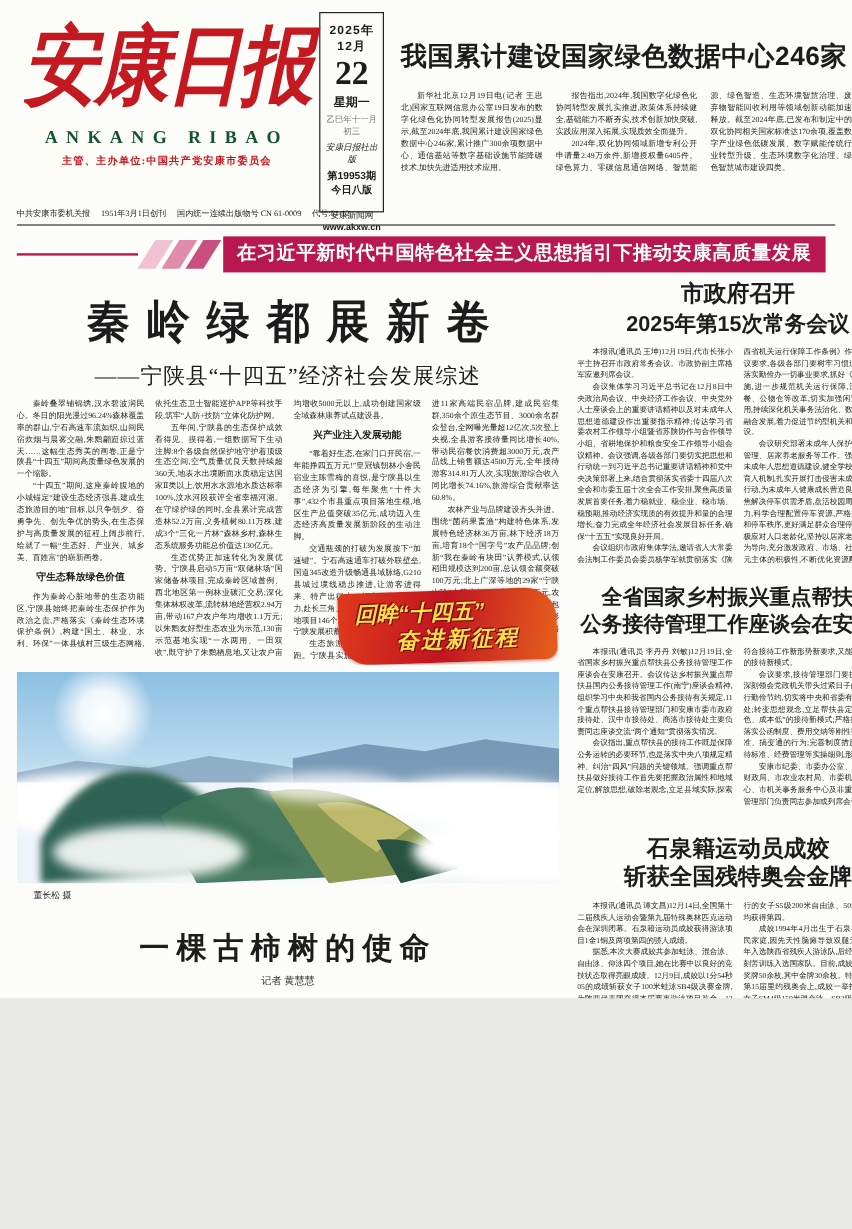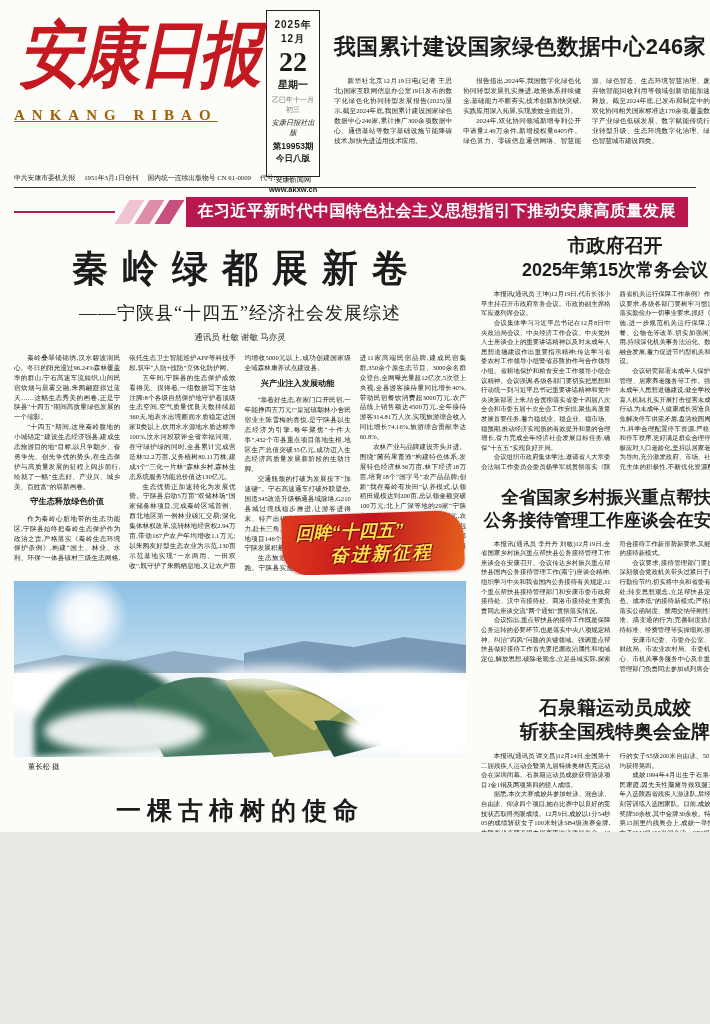--- a/index.html
+++ b/index.html
@@ -4,21 +4,21 @@
 <style>
   * { margin:0; padding:0; box-sizing:border-box; }
   html,body { background:#e8e8e4; }
   body { font-family:"Liberation Serif","DejaVu Serif",serif; color:#1c1c1c; }
   .page { position:relative; width:710px; height:832px; margin:0 auto; background:#fcfcf9; padding:6px 14px 0 14px; overflow:hidden; }
 
   
   .masthead { display:flex; height:182px; border-bottom:1.5px solid #333; }
   .mh-left { width:250px; display:flex; flex-direction:column; position:relative; }
   .brand { font-family:"DejaVu Serif","Liberation Serif",serif; font-weight:bold; font-style:italic; color:#c41920; font-size:62px; line-height:1.5; letter-spacing:-2px; text-align:center; transform:scaleY(1.15); margin-top:2px; white-space:nowrap; }
-  .brand-latin { color:#a16207; font-weight:bold; font-size:15px; letter-spacing:7px; text-align:left; font-family:"Liberation Serif",serif; margin-top:6px;text-decoration:underline; }
+  .brand-latin { color:#14532d; font-weight:bold; font-size:15px; letter-spacing:7px; text-align:center; font-family:"Liberation Serif",serif; margin-top:6px; }
   .brand-sup { color:#c41920; font-size:8.5px; letter-spacing:1px; text-align:center; margin-top:5px; font-weight:bold; }
   .mh-meta { display:flex; gap:9px; font-size:6.8px; color:#222; margin-top:auto; margin-bottom:4px; white-space:nowrap; }
   .datebox { width:84px; border:1.8px solid #222; margin:4px 0 10px 2px; padding:7px 2px 19px 2px; text-align:center; display:flex; flex-direction:column; font-family:"Liberation Sans",sans-serif; }
   .db-ym { font-size:10px; font-weight:bold; letter-spacing:1px; }
   .db-day { font-size:28px; font-weight:bold; line-height:1.15; font-family:"Liberation Serif",serif; }
   .db-week { font-size:10px; font-weight:bold; margin-bottom:3px; }
   .db-lunar { font-size:7px; color:#777; margin-bottom:3px; }
   .db-pub { font-size:7.2px; font-style:italic; margin-bottom:3px; font-family:"Liberation Serif",serif; }
   .db-issue { font-size:8.5px; font-weight:bold; }
   .db-pages { font-size:8.5px; font-weight:bold; margin-bottom:10px; }
@@ -86,20 +86,21 @@
 </style>
 </head>
 <body>
 
 <div class="page">
 
   <header class="masthead">
     <div class="mh-left">
       <div class="brand">安康日报</div>
       <div class="brand-latin">ANKANG RIBAO</div>
+      <div class="brand-sup">主管、主办单位:中国共产党安康市委员会</div>
       <div class="mh-meta">
         <span>中共安康市委机关报</span>
         <span>1951年3月1日创刊</span>
         <span>国内统一连续出版物号 CN 61-0009</span>
         <span>代号:51-12</span>
       </div>
     </div>
     <div class="datebox">
       <div class="db-ym">2025年12月</div>
       <div class="db-day">22</div>
@@ -132,21 +133,20 @@
     <div class="b-line right"></div>
   </div>
 
   <main class="main">
 
     <div class="col-left">
 
       <article class="lead">
         <h1>秦岭绿都展新卷</h1>
         <div class="sub">——宁陕县“十四五”经济社会发展综述</div>
-        <div class="byline">通讯员 杜敏 谢敏 马亦灵</div>
         <div class="lead-bodywrap">
           <div class="body">
               <p class="para">秦岭叠翠铺锦绣,汉水碧波润民心。冬日的阳光漫过96.24%森林覆盖率的群山,宁石高速车流如织,山间民宿炊烟与晨雾交融,朱鹮翩跹掠过蓝天……这幅生态秀美的画卷,正是宁陕县“十四五”期间高质量绿色发展的一个缩影。</p>
               <p class="para">“十四五”期间,这座秦岭腹地的小城锚定“建设生态经济强县,建成生态旅游目的地”目标,以只争朝夕、奋勇争先、创先争优的势头,在生态保护与高质量发展的征程上阔步前行,绘就了一幅“生态好、产业兴、城乡美、百姓富”的崭新画卷。</p>
               <h4 class="subhead">守生态释放绿色价值</h4>
               <p class="para">作为秦岭心脏地带的生态功能区,宁陕县始终把秦岭生态保护作为政治之责,严格落实《秦岭生态环境保护条例》,构建“国土、林业、水利、环保”一体县镇村三级生态网格,依托生态卫士智能巡护APP等科技手段,筑牢“人防+技防”立体化防护网。</p>
               <p class="para">五年间,宁陕县的生态保护成效看得见、摸得着,一组数据写下生动注脚:8个各级自然保护地守护着顶级生态空间,空气质量优良天数持续超360天,地表水出境断面水质稳定达国家Ⅱ类以上,饮用水水源地水质达标率100%,汶水河段获评全省幸福河湖。在守绿护绿的同时,全县累计完成营造林52.2万亩,义务植树80.11万株,建成3个“三化一片林”森林乡村,森林生态系统服务功能总价值达130亿元。</p>
               <p class="para">生态优势正加速转化为发展优势。宁陕县启动5万亩“双储林场”国家储备林项目,完成秦岭区域首例、西北地区第一例林业碳汇交易;深化集体林权改革,流转林地经营权2.94万亩,带动167户农户年均增收1.1万元;以朱鹮友好型生态农业为示范,130亩示范基地实现“一水两用、一田双收”,既守护了朱鹮栖息地,又让农户亩均增收5000元以上,成功创建国家级全域森林康养试点建设县。</p>
               <h4 class="subhead">兴产业注入发展动能</h4>
               <p class="para">“靠着好生态,在家门口开民宿,一年能挣四五万元!”皇冠镇朝林小舍民宿业主陈雪梅的喜悦,是宁陕县以生态经济为引擎,每年聚焦“十件大事”,432个市县重点项目落地生根,地区生产总值突破35亿元,成功迈入生态经济高质量发展新阶段的生动注脚。</p>

